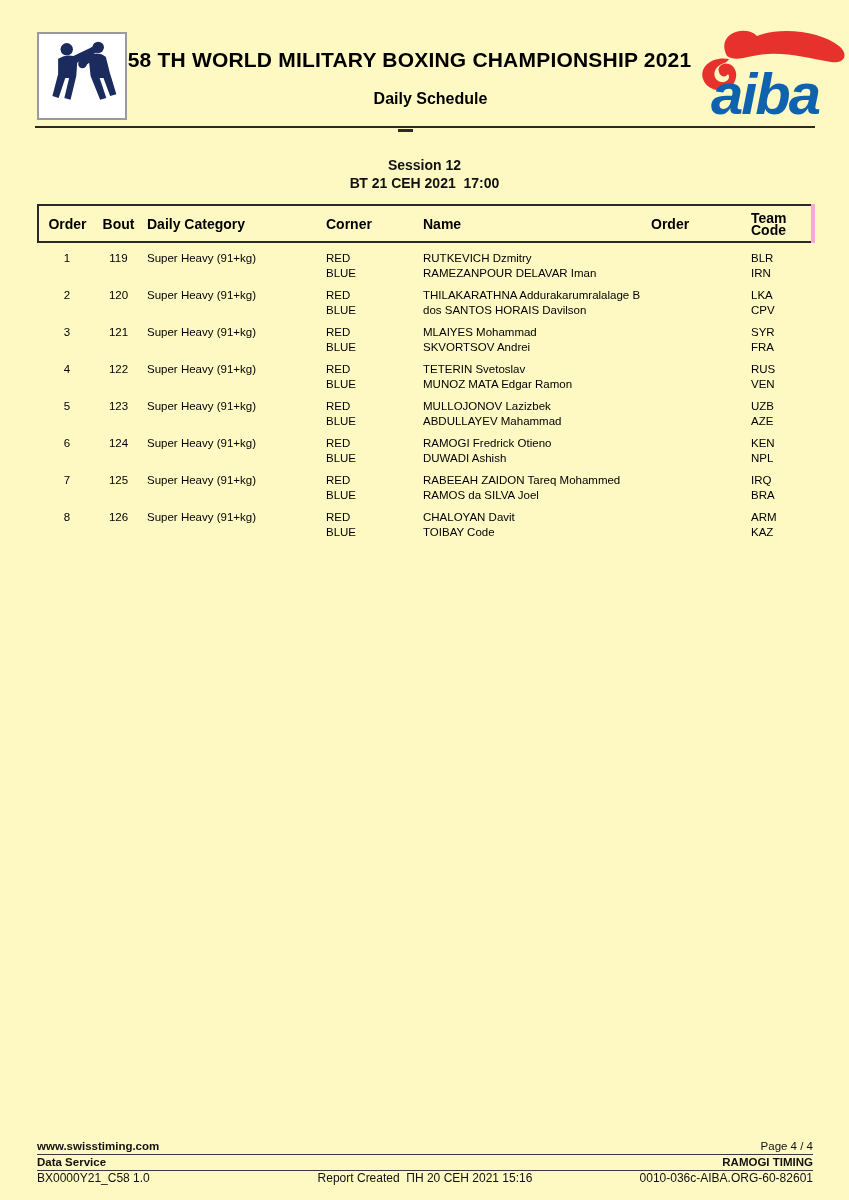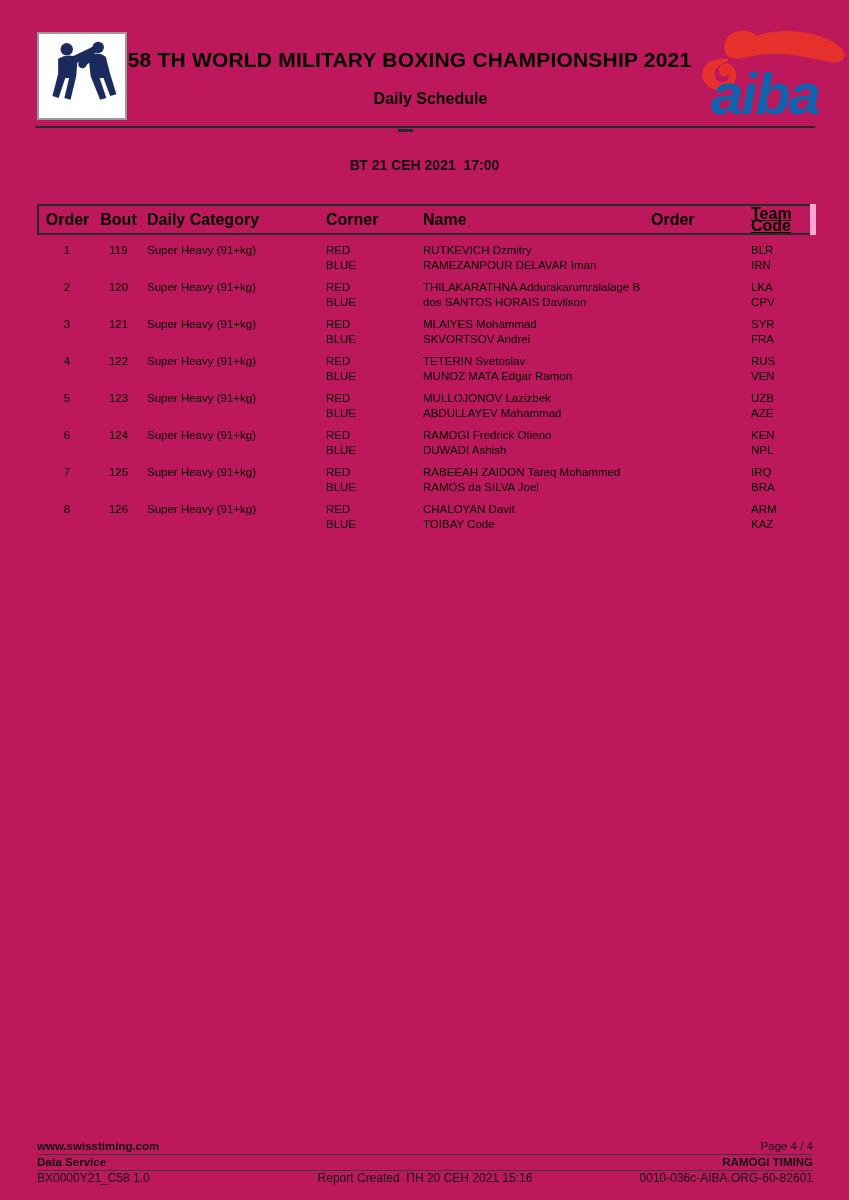--- a/index.html
+++ b/index.html
@@ -1,20 +1,20 @@
 <!DOCTYPE html>
 <html><head>
 <meta charset="utf-8">
 <style>
   * { margin:0; padding:0; box-sizing:border-box; }
   html,body { background:#e9e9e9; }
   body { font-family:"Liberation Sans", sans-serif; color:#111; }
   .page {
     position:relative; width:849px; height:1200px;
-    background:#be185d; margin:0 auto; overflow:hidden;
+    background:#fef9c3; margin:0 auto; overflow:hidden;
   }
 
   
   .pictogram-box {
     position:absolute; left:37px; top:32px; width:90px; height:88px;
     border:2px solid #9a9a9a; background:#fff;
   }
   .pictogram-box svg { width:100%; height:100%; display:block; }
 
   .main-title {
@@ -42,26 +42,26 @@
   .session-block { position:absolute; left:0; right:0; top:156px; text-align:center; }
   .session-title { font-size:14px; font-weight:bold; line-height:18px; }
   .session-datetime { font-size:14px; font-weight:bold; line-height:18px; white-space:pre; }
 
   
   table.schedule {
     position:absolute; left:37px; top:204px; width:775px;
     border-collapse:collapse; table-layout:fixed;
   }
   .schedule th {
-    font-size:16px; font-weight:bold; color:#000;
+    font-size:14px; font-weight:bold; color:#000;
     border-top:2px solid #2a2a2a; border-bottom:2px solid #2a2a2a;
-    height:29px; vertical-align:middle; text-align:left; line-height:12px;margin-left:20px;
+    height:37px; vertical-align:middle; text-align:left; line-height:12px;margin-left:20px;
   }
   .schedule th:first-child { border-left:2px solid #2a2a2a; }
-  .schedule th:last-child  { border-right:6px solid #f9a8d4;text-decoration:underline; }
+  .schedule th:last-child  { border-right:4px solid #f9a8d4; }
   .schedule td {
     font-size:11.5px; color:#000; line-height:15px; vertical-align:top;
     overflow:hidden; white-space:nowrap;
   }
   tbody.bout tr:first-child td { padding-top:7px; }
   tbody.bout:first-of-type tr:first-child td { padding-top:8px; }
 
   .c-order  { text-align:center; }
   .c-boutn  { text-align:center; }
   .c-weight { padding-left:6px; }
@@ -109,20 +109,21 @@
         <path d="M42 33 C26 30 12 40 16 53 C20 66 40 68 47 57 C52 48 48 40 42 38 C36 36 30 40 32 46 C33 51 39 52 41 48 C44 52 40 57 34 56 C26 54 25 44 33 39 C36 37 40 37 42 33 Z"></path>
       </g>
       <text x="24" y="88" fill="#0f62ae" font-family="Liberation Sans, sans-serif" font-size="58" font-weight="bold" font-style="italic" letter-spacing="-2">aiba</text>
     </svg>
   </div>
 
   <div class="header-rule"></div>
   <div class="header-dash"></div>
 
   <div class="session-block">
+    <div class="session-title">Session 12</div>
     <div class="session-datetime">ВТ 21 СЕН 2021  17:00</div>
   </div>
 
   <table class="schedule">
     <colgroup>
       <col style="width:58px">
         <col style="width:45px">
         <col style="width:180px">
       <col style="width:97px">
         <col style="width:233px">

